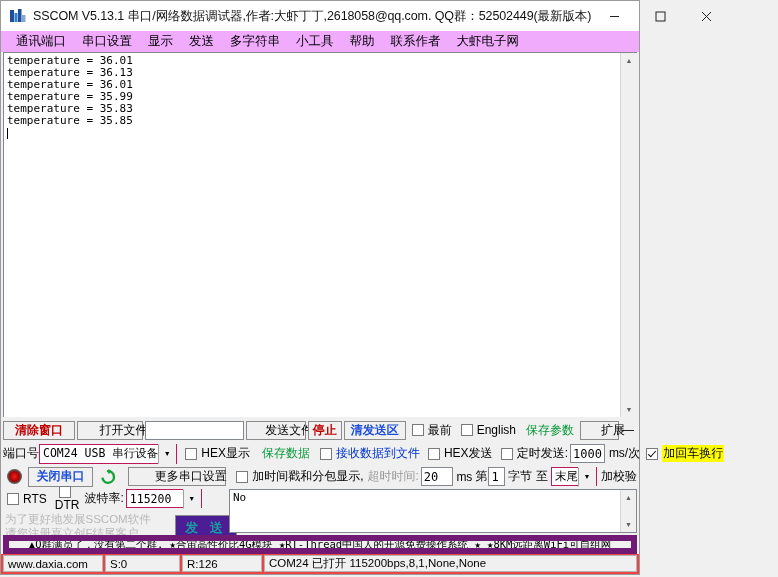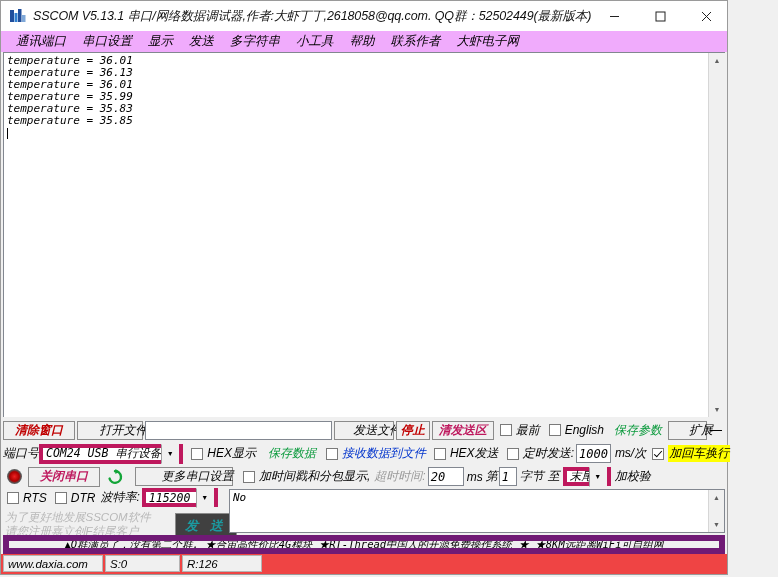--- a/index.html
+++ b/index.html
@@ -4,26 +4,25 @@
 <style>
   html,body{margin:0;padding:0;}
   body{
     width:778px;height:577px;overflow:hidden;
     background:#f0f0f0;
     font-family:"Liberation Sans","DejaVu Sans",sans-serif;
     font-size:12px;color:#000;
     -webkit-font-smoothing:none;
   }
   .app{
-    width:728px;height:575px;
+    width:640px;height:575px;
     border:1px solid #9a9a9a;
     background:#f0f0f0;
     display:flex;flex-direction:column;
     box-sizing:border-box;
-    font-style:italic;
   }
 
   
   .titlebar{
     height:30px;background:#ffffff;
     display:flex;align-items:center;
     flex:0 0 auto;
   }
   .app-icon{
     width:18px;height:18px;margin-left:8px;margin-right:6px;
@@ -82,37 +81,37 @@
   .row3{height:23px;}
   .row4{height:47px;align-items:stretch;}
 
   .btn{
     border:1px solid #8b8b8b;background:#f0f0f0;
     font-size:12px;padding:1px 5px;white-space:nowrap;
     height:19px;display:flex;align-items:center;justify-content:center;
     box-sizing:border-box;
   }
   .btn-red{color:#c00000;font-weight:bold;}
-  .btn-teal{color:#be185d;font-weight:bold;}
+  .btn-teal{color:#1d4ed8;font-weight:bold;}
   .btn-plain{color:#000;padding-left:32px;}
 
   .flat{
     border:none;background:transparent;font-size:12px;white-space:nowrap;
     display:flex;align-items:center;height:19px;padding:0 4px;
   }
 
   .tbox{
     border:1px solid #828790;background:#ffffff;
     height:19px;box-sizing:border-box;
     font-size:12px;color:#000;
     display:flex;align-items:center;padding:0 2px;
     font-family:"DejaVu Sans Mono","Liberation Mono",monospace;
   }
   .combo{
-    border:4px solid #be185d;background:#ffffff;
+    border:1px solid #be185d;background:#ffffff;
     height:20px;box-sizing:border-box;
     display:flex;align-items:center;
     font-size:12px;
   }
   .combo .cval{
     flex:1 1 auto;padding-left:3px;white-space:nowrap;overflow:hidden;
     font-family:"DejaVu Sans Mono","Liberation Mono",monospace;
     font-size:11.5px;
   }
   .combo .carrow{
@@ -153,21 +152,21 @@
 
   
   .reg-note{
     width:166px;flex:0 0 auto;
     font-size:11.5px;color:#b8b8b8;line-height:14px;
     padding-top:3px;padding-left:2px;box-sizing:border-box;
     white-space:nowrap;
   }
   .send-btn{
     width:62px;height:26px;flex:0 0 auto;
-    border:1px solid #8b8b8b;background:#404040;
+    border:1px solid #8b8b8b;background:#4c1d95;
     color:#1b9aa0;font-weight:bold;font-size:13px;
     display:flex;align-items:center;justify-content:center;
     letter-spacing:4px;margin:6px 0 0 6px;box-sizing:border-box;
   }
   .send-area{
     flex:1 1 auto;border:1px solid #828790;background:#ffffff;
     margin:1px 0 2px 4px;display:flex;min-width:0;
   }
   .send-text{
     flex:1 1 auto;padding:1px 0 0 3px;
@@ -348,21 +347,21 @@
     <div class="lbl" style="margin-left:4px;">加校验</div>
   </div>
 
   <div class="row row4">
     <div style="width:222px;flex:0 0 auto;display:flex;flex-direction:column;">
       <div style="display:flex;align-items:center;height:21px;">
         <div class="cb" style="margin-left:4px;">
           <span class="box"></span>
           <span class="lbl">RTS</span>
         </div>
-        <div class="cb" style="margin-left:8px;">
+        <div class="cb" style="margin-left:8px;flex-direction:column;">
           <span class="box"></span>
           <span class="lbl">DTR</span>
         </div>
         <div class="lbl" style="margin-left:5px;">波特率:</div>
         <div class="combo" style="width:76px;margin-left:2px;height:19px;">
           <span class="cval">115200</span>
           <span class="carrow">▼</span>
         </div>
       </div>
       <div style="display:flex;align-items:flex-start;">
@@ -383,15 +382,16 @@
   </div>
 
   <div class="adbar">▲Q群满员了，没有第二个群. ★合宙高性价比4G模块 ★RT-Thread中国人的开源免费操作系统 ★ ★8KM远距离WiFi可自组网</div>
 
   <div class="statusbar">
     <div class="st-cell st-1">
       <span class="st-link">www.daxia.com</span>
     </div>
     <div class="st-cell st-2">S:0</div>
     <div class="st-cell st-3">R:126</div>
+    <div class="st-cell st-4">COM24 已打开  115200bps,8,1,None,None</div>
   </div>
 
 </div>
 
 </body></html>

